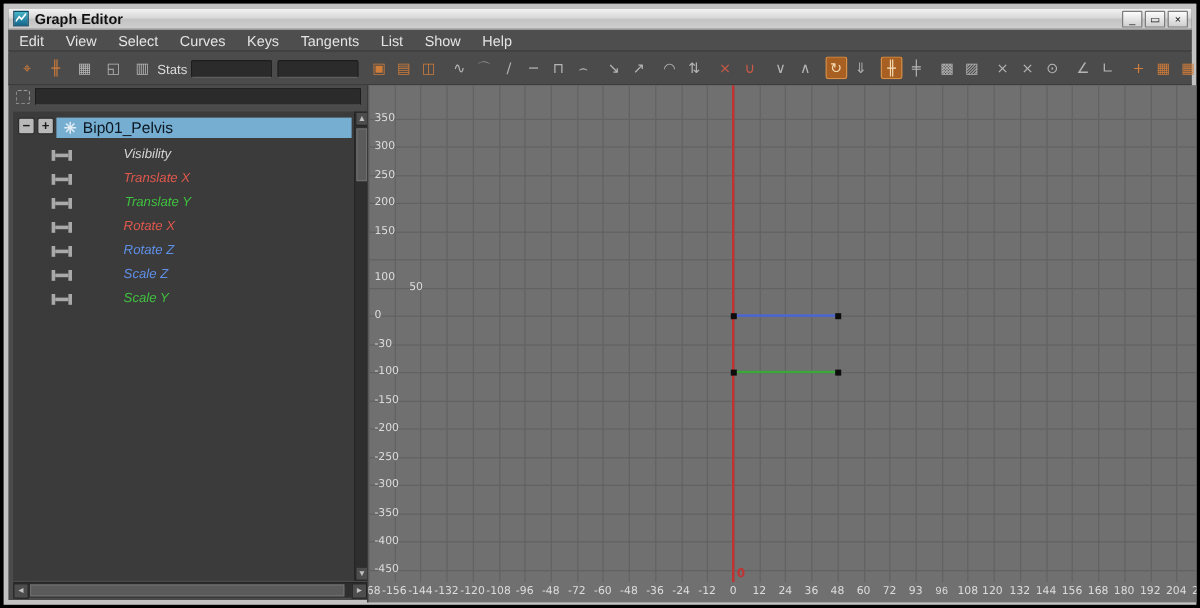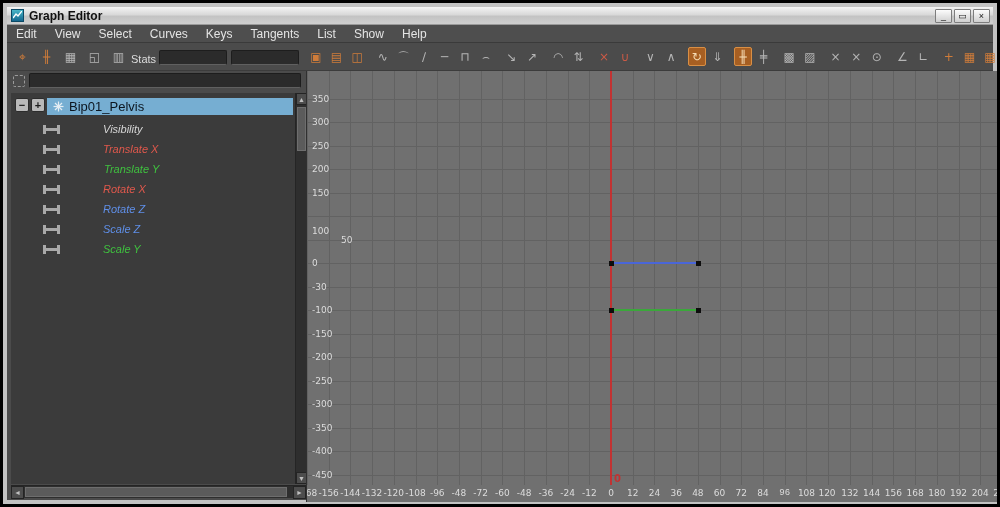--- a/index.html
+++ b/index.html
@@ -393,21 +393,21 @@
       <div class="xlabel" style="left: 238.84px; color: rgb(220, 220, 220);">-36</div>
       <div class="xlabel" style="left: 260.56px; color: rgb(220, 220, 220);">-24</div>
       <div class="xlabel" style="left: 282.28px; color: rgb(220, 220, 220);">-12</div>
       <div class="xlabel" style="left: 304px; color: rgb(220, 220, 220);">0</div>
       <div class="xlabel" style="left: 325.72px; color: rgb(220, 220, 220);">12</div>
       <div class="xlabel" style="left: 347.44px; color: rgb(220, 220, 220);">24</div>
       <div class="xlabel" style="left: 369.16px; color: rgb(220, 220, 220);">36</div>
       <div class="xlabel" style="left: 390.88px; color: rgb(220, 220, 220);">48</div>
       <div class="xlabel" style="left: 412.6px; color: rgb(220, 220, 220);">60</div>
       <div class="xlabel" style="left: 434.32px; color: rgb(220, 220, 220);">72</div>
-      <div class="xlabel" style="left: 456.04px; color: rgb(220, 220, 220);">84</div>
+      <div class="xlabel" style="left: 456.04px; color: rgb(220, 220, 220);">93</div>
       <div class="xlabel" style="left: 477.76px; color: rgb(220, 220, 220); font-family: Liberation Mono, monospace;">96</div>
       <div class="xlabel" style="left: 499.48px; color: rgb(220, 220, 220);">108</div>
       <div class="xlabel" style="left: 520px; color: rgb(220, 220, 220);">120</div>
       <div class="xlabel" style="left: 542.92px; color: rgb(220, 220, 220);">132</div>
       <div class="xlabel" style="left: 564.64px; color: rgb(220, 220, 220);">144</div>
       <div class="xlabel" style="left: 586.36px; color: rgb(220, 220, 220);">156</div>
       <div class="xlabel" style="left: 608.08px; color: rgb(220, 220, 220);">168</div>
       <div class="xlabel" style="left: 629.8px; color: rgb(220, 220, 220);">180</div>
       <div class="xlabel" style="left: 651.52px; color: rgb(220, 220, 220);">192</div>
       <div class="xlabel" style="left: 673.24px; color: rgb(220, 220, 220);">204</div>

